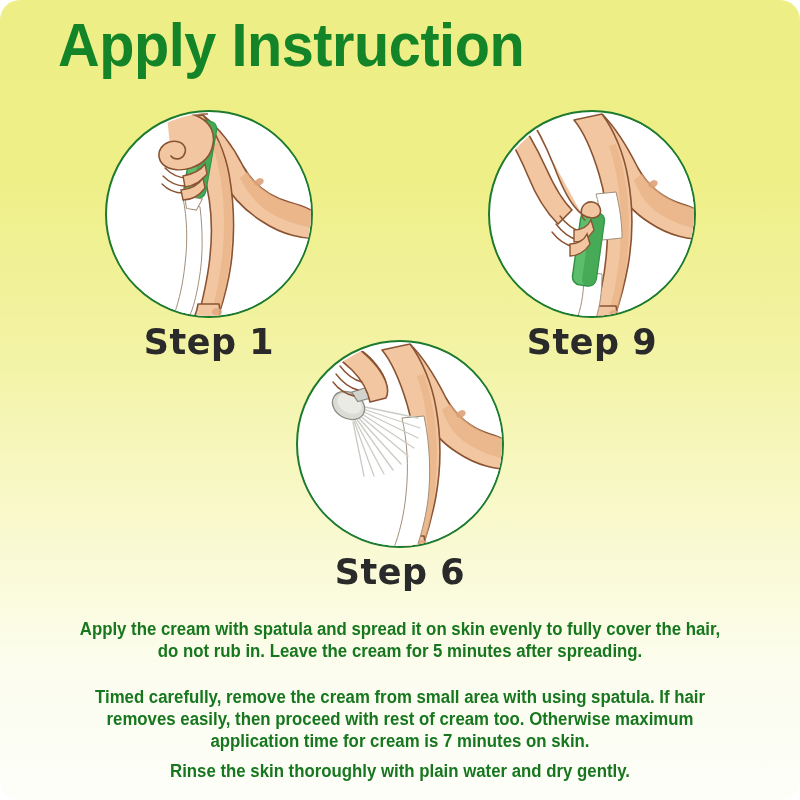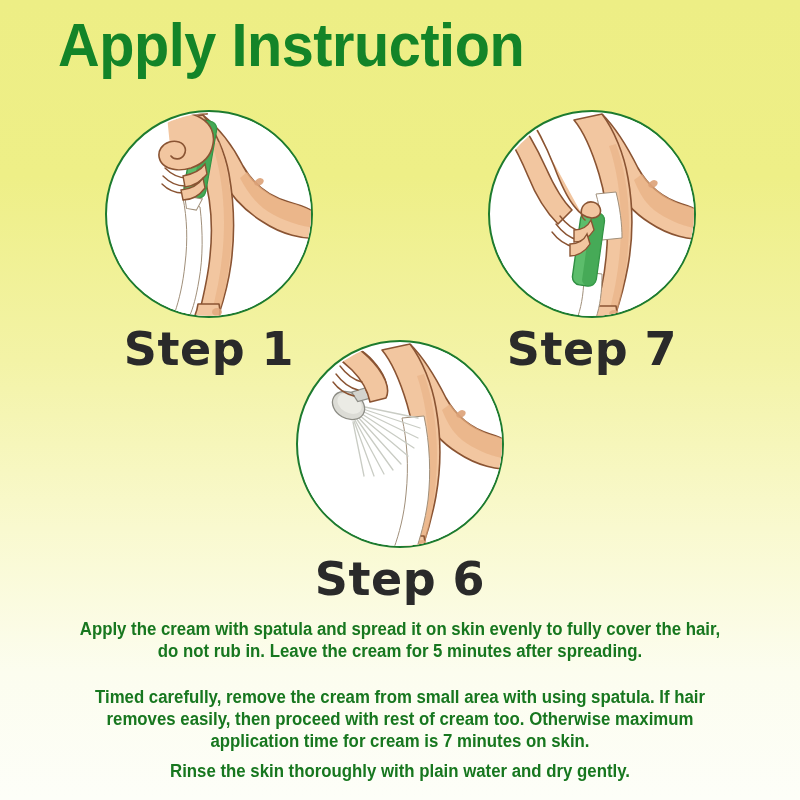--- a/index.html
+++ b/index.html
@@ -12,20 +12,21 @@
     overflow: hidden;
     font-family: "Liberation Sans", sans-serif;
     background: #ffffff;
   }
   #poster {
     position: relative;
     width: 800px;
     height: 800px;
     background: linear-gradient(to bottom, #edee85 0%, #eeef87 22%, #f3f3a6 45%, #f9f9cf 66%, #fcfdef 84%, #fdfef8 100%);
     overflow: hidden;
+    border-radius: 20px;
   }
 
   
   .title {
     position: absolute;
     left: 58px;
     top: 14px;
     font-family: "Liberation Sans", sans-serif;
     font-weight: bold;
     font-size: 62px;
@@ -56,21 +57,21 @@
   }
   .circle svg { display: block; }
 
   .step-label {
     position: absolute;
     width: 208px;
     text-align: center;
     top: 212px;
     font-family: "DejaVu Sans", sans-serif;
     font-weight: bold;
-    font-size: 46px;
+    font-size: 35px;
     color: #2a2a2a;
     letter-spacing: 0.5px;
   }
 
   #step1 { left: 105px; top: 110px; }
   #step2 { left: 488px; top: 110px; }
   #step3 { left: 296px; top: 340px; }
 
   
   .body-text {
@@ -202,21 +203,21 @@
           <path d="M18 -6 C32 10 46 34 56 56 C64 74 72 88 82 98 L68 112
                    C56 100 46 84 38 64 C28 40 14 16 2 2 Z" fill="#f2c6a0" stroke="#8a5433" stroke-width="1.6" stroke-linejoin="round"></path>
 
           <path d="M70 104 C76 112 84 118 92 120 M66 112 C72 120 80 126 88 128
                    M62 120 C68 128 76 133 84 135" fill="none" stroke="#8a5433" stroke-width="1.4" stroke-linecap="round"></path>
           <path d="M84 118 C92 118 98 114 101 108 L104 118 C99 126 91 130 84 130 Z" fill="#f2c6a0" stroke="#8a5433" stroke-width="1.4"></path>
           <path d="M80 132 C88 132 94 128 97 122 L100 132 C95 140 87 144 80 144 Z" fill="#f2c6a0" stroke="#8a5433" stroke-width="1.4"></path>
         </g>
       </svg>
     </div>
-    <div class="step-label">Step 7</div>
+    <div class="step-label">Step 9</div>
   </div>
 
   <div class="step" id="step3">
     <div class="circle">
       <svg width="208" height="208" viewBox="0 0 208 208">
         <defs>
           <clipPath id="c3">
               <circle cx="104" cy="104" r="103"></circle>
             </clipPath>
         </defs>

